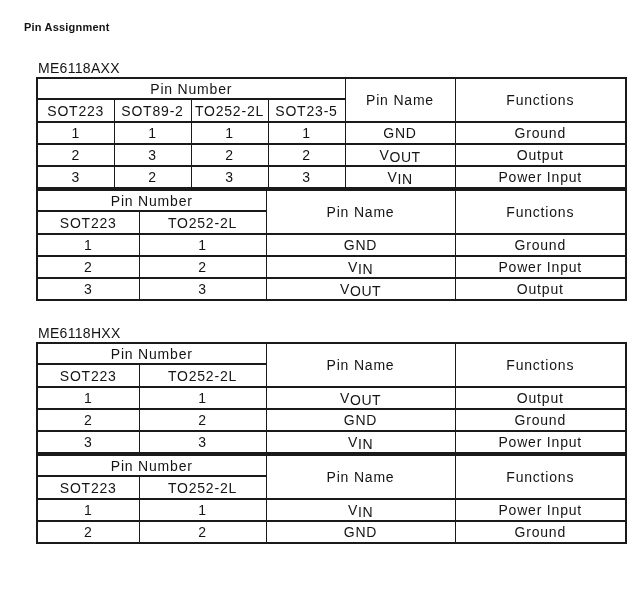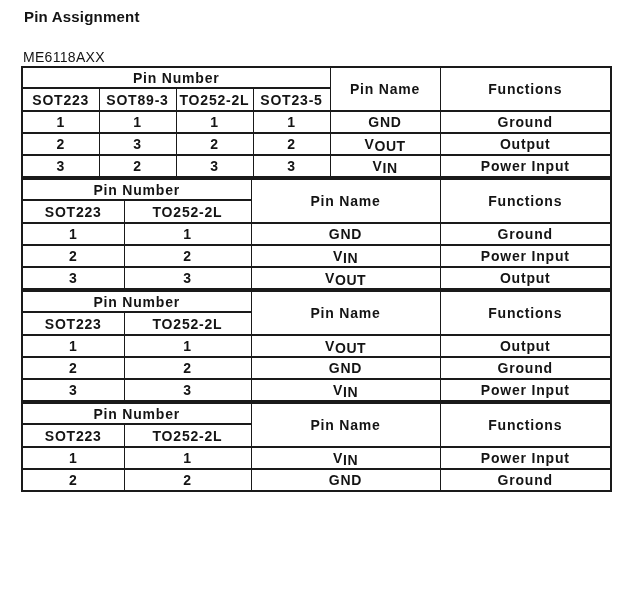--- a/index.html
+++ b/index.html
@@ -8,40 +8,39 @@
     background: #ffffff;
   }
   body {
     width: 642px;
     height: 608px;
     overflow: hidden;
     font-family: "Liberation Sans", sans-serif;
     color: #141414;
   }
   .page-title {
-    margin: 8px 0 0 24px;
-    font-size: 15px;
+    margin: 19px 0 0 24px;
+    font-size: 11px;
     font-weight: bold;
     letter-spacing: 0.2px;
     line-height: 17px;
   }
   .section {
-    margin-left: 21px;
+    margin-left: 36px;
   }
   .chip-label {
     margin: 25px 0 2px 2px;
     font-size: 14px;
     letter-spacing: 0.3px;
     line-height: 14px;
   }
   table.pin-table {
     border-collapse: collapse;
     table-layout: fixed;
     border: 2px solid #1a1a1a;
-    font-weight: bold;
   }
   table.pin-table td {
     border-left: 1px solid #1a1a1a;
     border-right: 1px solid #1a1a1a;
     border-top: 2px solid #1a1a1a;
     border-bottom: 2px solid #1a1a1a;
     padding: 0;
     text-align: center;
     vertical-align: middle;
     font-size: 14px;
@@ -76,21 +75,21 @@
         <col style="width:171px">
     </colgroup>
     <tbody>
         <tr class="row-hdr1">
       <td colspan="4">Pin Number</td>
       <td rowspan="2">Pin Name</td>
       <td rowspan="2">Functions</td>
     </tr>
     <tr class="row-hdr2">
       <td>SOT223</td>
-      <td>SOT89-3</td>
+      <td>SOT89-2</td>
       <td>TO252-2L</td>
       <td>SOT23-5</td>
     </tr>
     <tr class="row-data">
       <td>1</td>
       <td>1</td>
       <td>1</td>
       <td>1</td>
       <td><span>GND</span><span class="subscript"></span></td>
       <td>Ground</td>
@@ -149,20 +148,21 @@
       <td>3</td>
       <td>3</td>
       <td><span>V</span><span class="subscript">OUT</span></td>
       <td>Output</td>
     </tr>
   </tbody>
     </table>
 </div>
 
 <div class="section">
+  <div class="chip-label">ME6118HXX</div>
   <table class="pin-table">
     <colgroup>
       <col style="width:102px">
         <col style="width:127px">
         <col style="width:189px">
         <col style="width:171px">
     </colgroup>
     <tbody>
         <tr class="row-hdr1">
       <td colspan="2">Pin Number</td>

